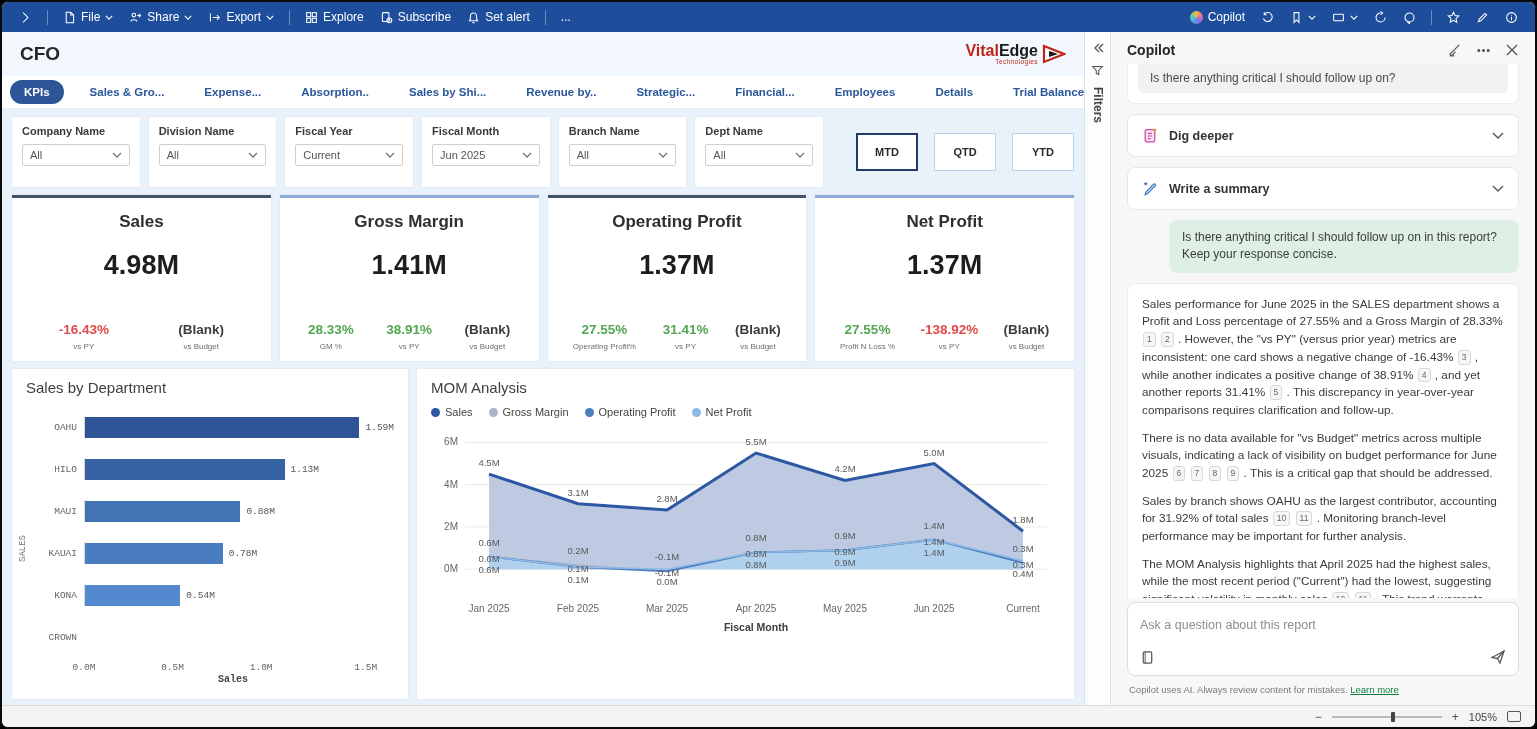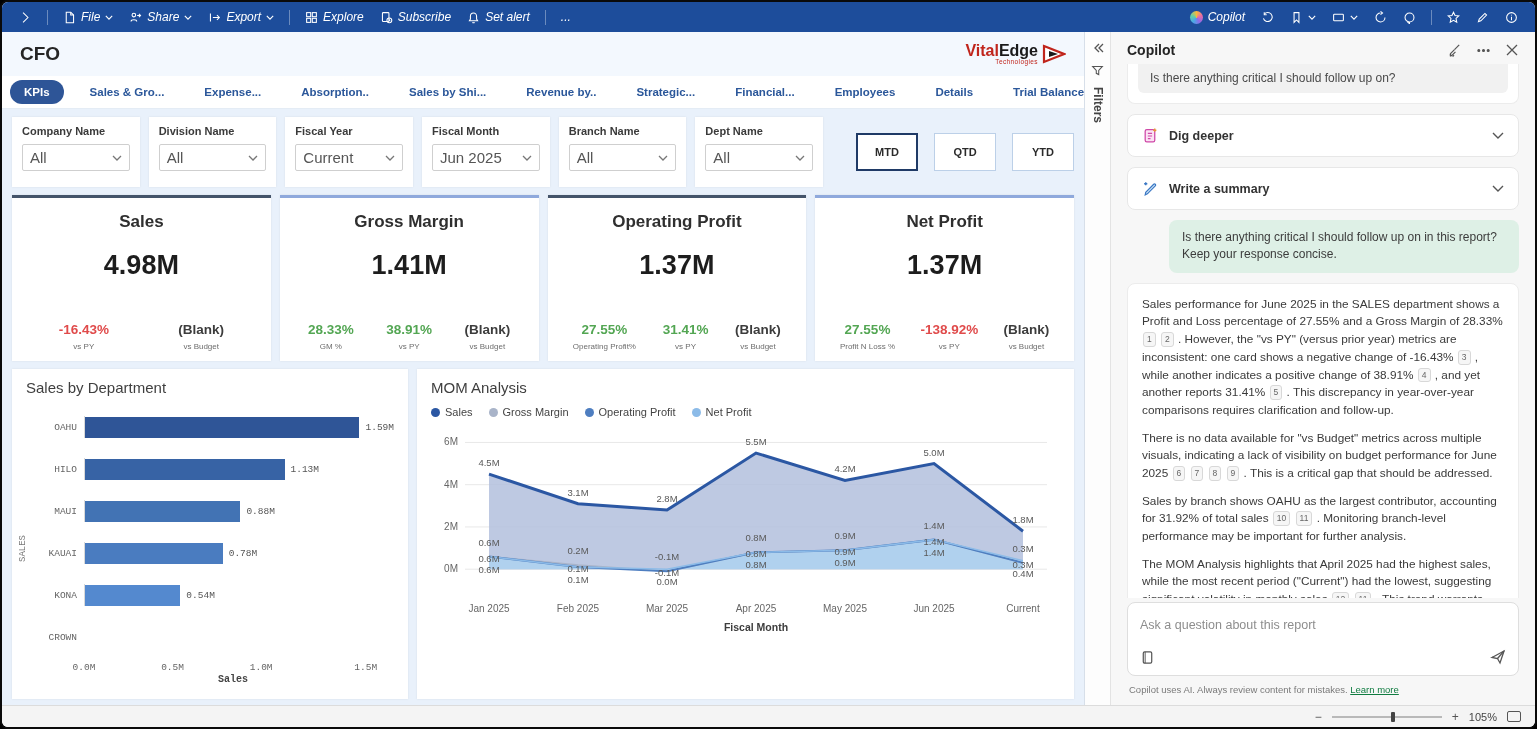--- a/index.html
+++ b/index.html
@@ -1,21 +1,21 @@
 <!DOCTYPE html>
 <html><head>
 <meta charset="utf-8">
 <style>
   * { margin:0; padding:0; box-sizing:border-box; }
   html,body { width:1537px; height:729px; background:#000; font-family:"Liberation Sans", sans-serif; }
   .window { width:1537px; height:729px; border:2px solid #0a0a0a; border-radius:8px; overflow:hidden; display:flex; flex-direction:column; background:#fff; }
 
   
   .toolbar { height:30px; background:#1d4d9b; display:flex; align-items:center; justify-content:space-between; padding:0 10px; flex:0 0 auto; }
-  .tb-group { display:flex; align-items:center; gap:2px;font-style:italic; }
+  .tb-group { display:flex; align-items:center; gap:2px; }
   .tb-item { display:flex; align-items:center; gap:5px; color:#fff; font-size:12px; padding:3px 7px; border-radius:3px; cursor:default; white-space:nowrap; }
   .tb-sep { width:1px; height:15px; background:rgba(255,255,255,.35); margin:0 6px; }
   .tb-item svg { display:block; }
   .icon-s { width:13px; height:13px; stroke:#fff; fill:none; stroke-width:1.3; }
   .chev { width:8px; height:5px; stroke:#fff; fill:none; stroke-width:1.4; }
   .copilot-orb { width:13px; height:13px; border-radius:50%; background:conic-gradient(#f6b73c,#e86aa6,#8f6ae8,#4aa8e8,#61d0a8,#f6b73c); }
 
   
   .main { flex:1; display:flex; min-height:0; }
   .dashboard { width:1083px; flex:0 0 auto; display:flex; flex-direction:column; background:#e9f1fb; border-right:1px solid #d7dfe9; }
@@ -32,21 +32,21 @@
   .tabbar { height:33px; background:#fff; display:flex; align-items:center; padding:0 8px; gap:12px; flex:0 0 auto; border-bottom:1px solid #e4ecf5; }
   .tab { font-size:11.5px; font-weight:600; color:#2b579a; padding:6px 14px; border-radius:14px; white-space:nowrap; cursor:default; }
   .tab.active { background:#2e5597; color:#fff; }
 
   .page { flex:1; display:flex; flex-direction:column; padding:8px 10px 6px 10px; gap:8px; min-height:0; }
 
   
   .slicer-row { display:flex; gap:9px; align-items:stretch; flex:0 0 70px; }
   .slicer { background:#fff; width:137px; padding:8px 10px 6px 10px; box-shadow:0 0 2px rgba(0,0,0,.08); }
   .slicer-label { font-size:11px; font-weight:700; color:#3a3a3a; margin-bottom:7px; }
-  .slicer-value { display:flex; align-items:center; justify-content:space-between; border:1px solid #cfcfcf; border-radius:2px; padding:4px 7px; font-size:15px; color:#555; }
+  .slicer-value { display:flex; align-items:center; justify-content:space-between; border:1px solid #cfcfcf; border-radius:2px; padding:4px 7px; font-size:11px; color:#555; }
   .slicer-value svg { width:10px; height:6px; stroke:#777; fill:none; stroke-width:1.3; }
   .period-group { display:flex; gap:16px; align-items:center; margin-left:24px; }
   .pbtn { width:62px; height:38px; background:#fff; display:flex; align-items:center; justify-content:center; font-size:11px; font-weight:700; color:#2a2a2a; border:1px solid #bcd0e8; cursor:default; }
   .pbtn.active { border:2px solid #1f3a66; }
 
   
   .kpi-row { display:flex; gap:9px; flex:0 0 166px; }
   .kpi-card { flex:1; background:#fff; border-top:3px solid #44546a; box-shadow:0 0 2px rgba(0,0,0,.08); display:flex; flex-direction:column; padding:10px 12px 8px 12px; }
   .kpi-card.alt { border-top-color:#8fa9dc; }
   .kpi-title { text-align:center; font-size:17px; font-weight:700; color:#2f2f2f; margin-top:4px; }

